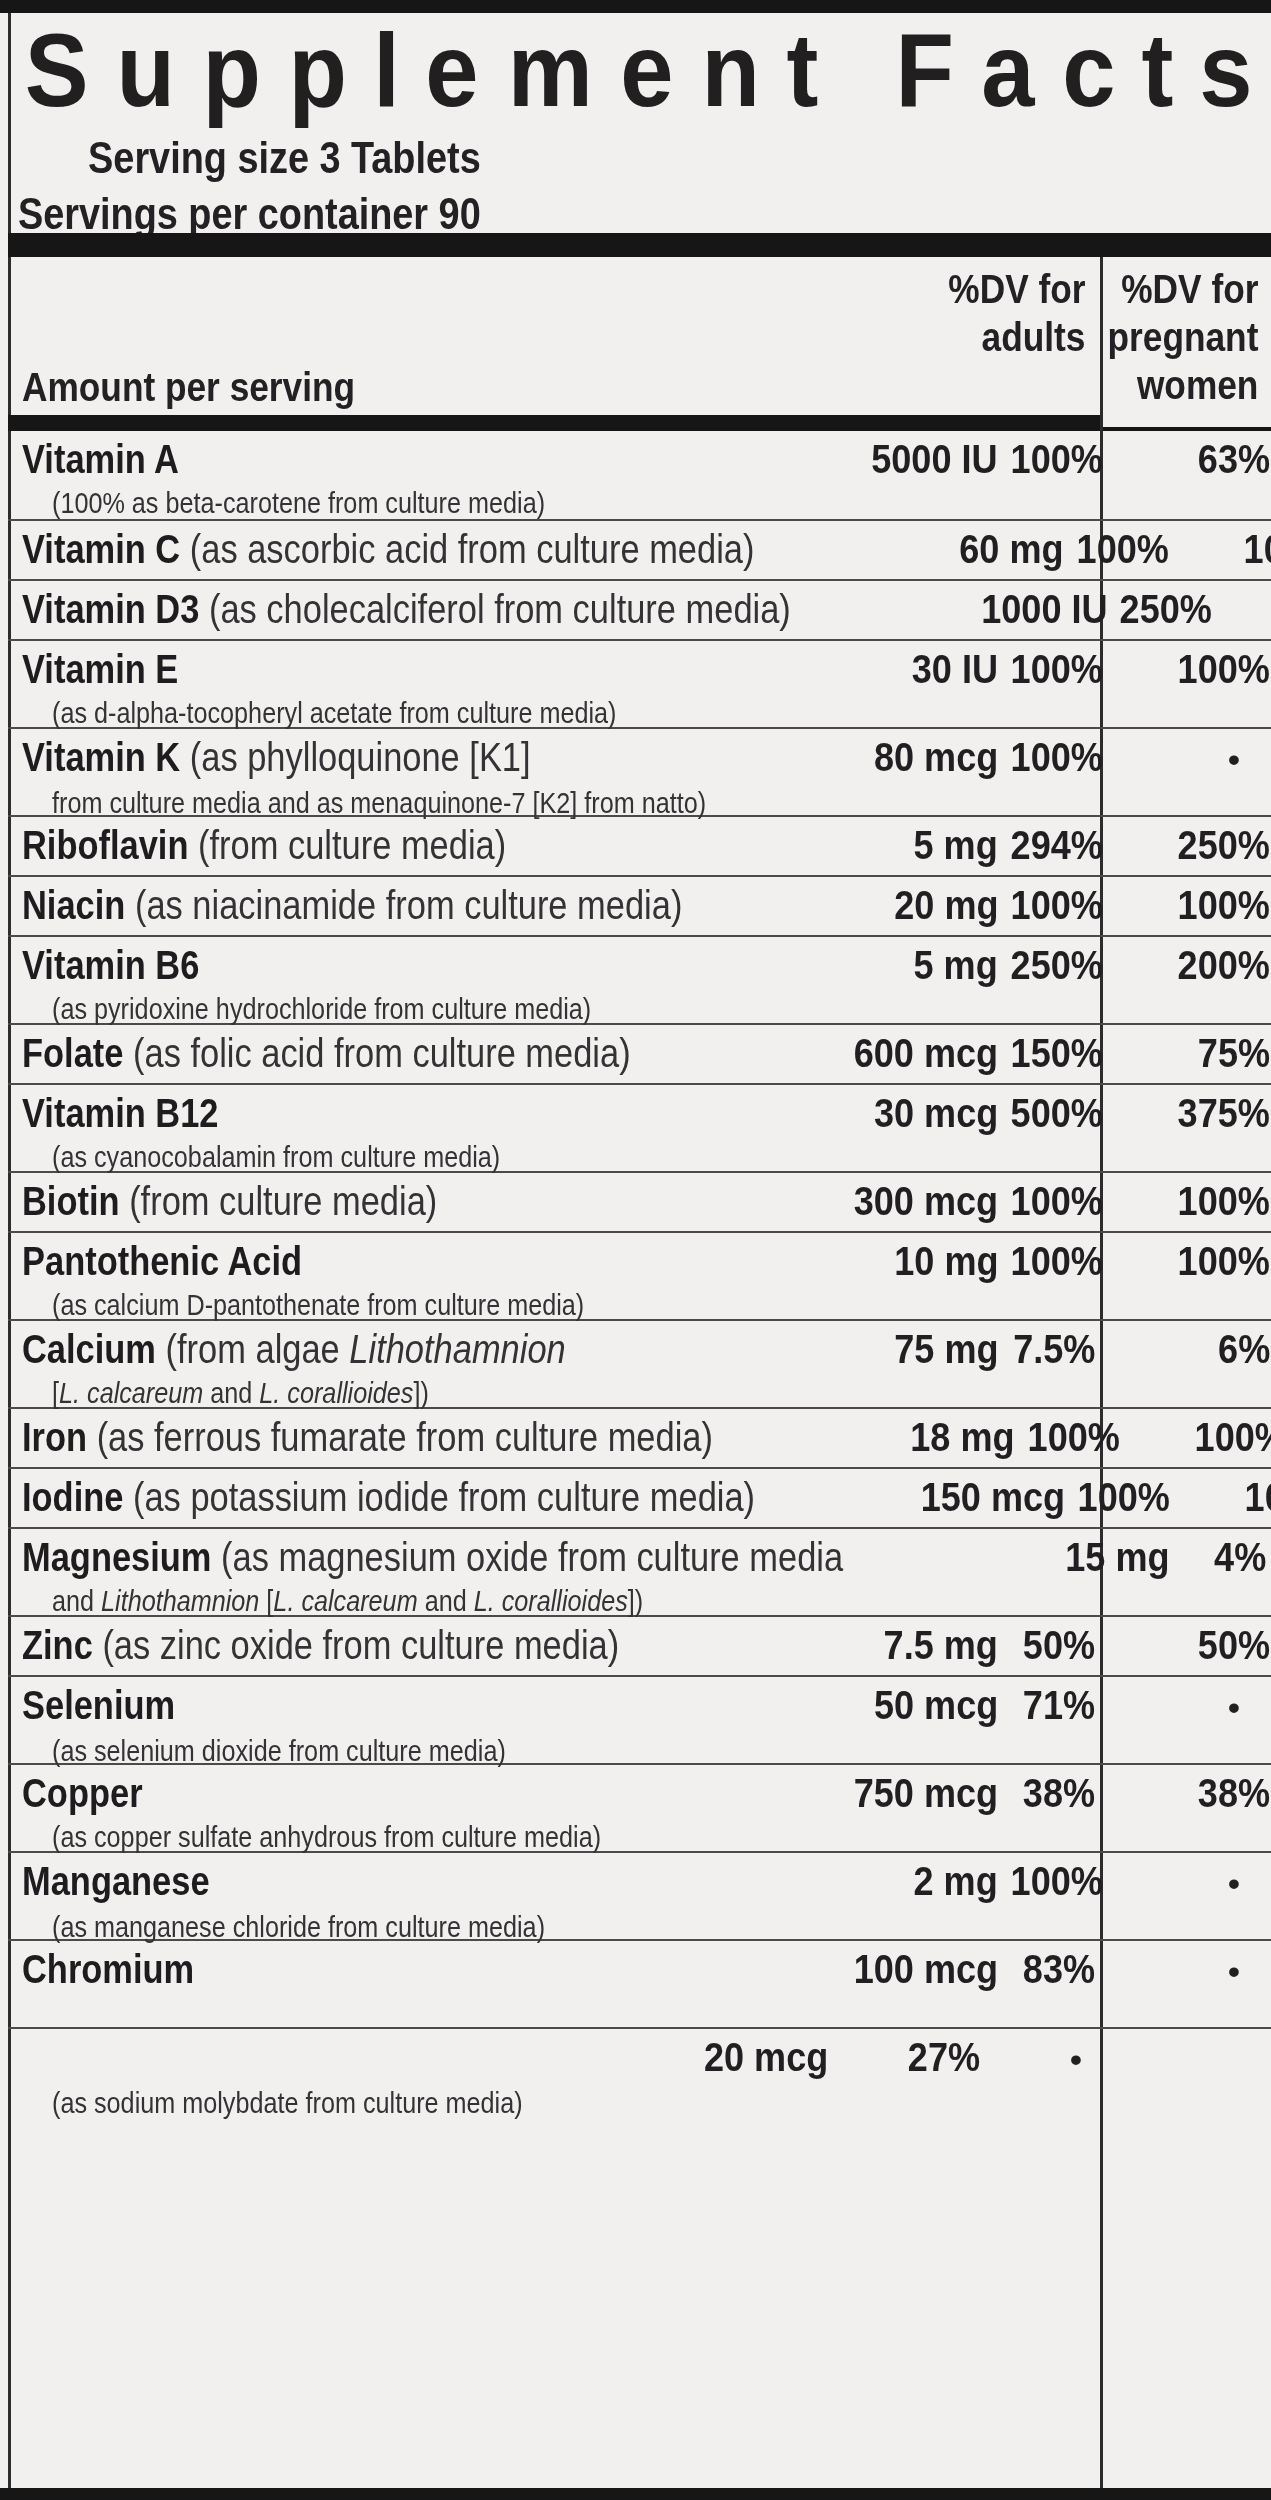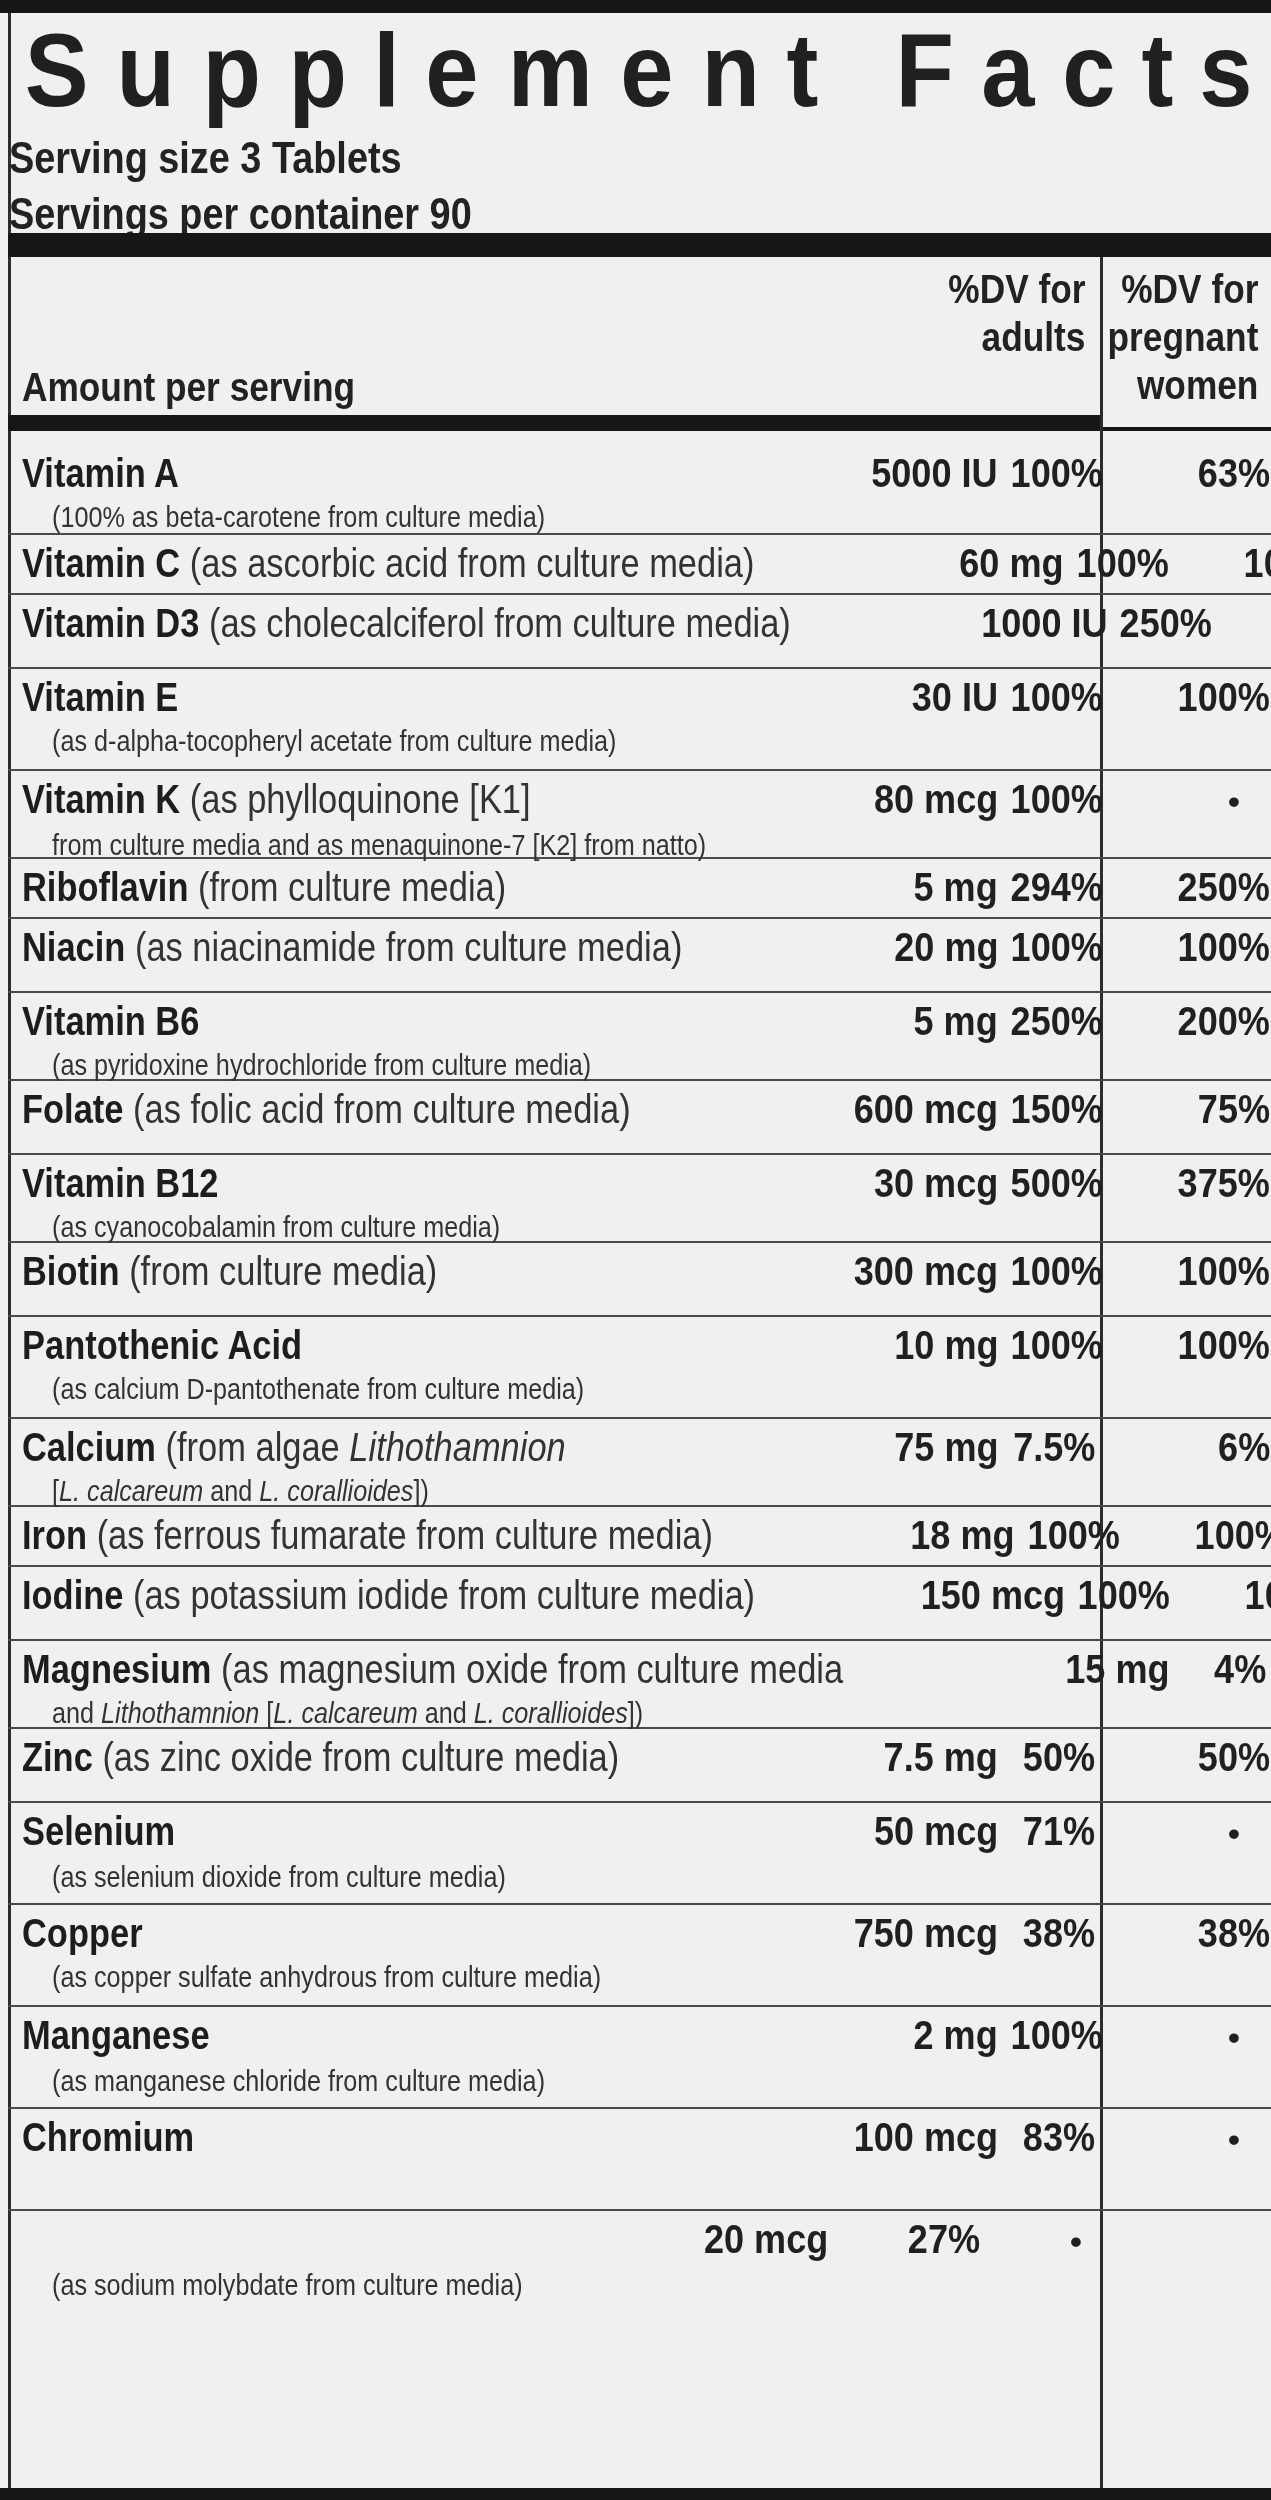--- a/index.html
+++ b/index.html
@@ -13,21 +13,21 @@
   }
   .top-bar{position:absolute;top:0;left:0;right:0;height:13px;background:#161616;}
   .bottom-bar{position:absolute;bottom:0;left:0;right:0;height:12px;background:#161616;}
   .left-border{position:absolute;left:8px;top:13px;bottom:0;width:3px;background:#2c2c2c;}
   .title{
     position:absolute;top:20px;left:22px;right:16px;height:100px;
     display:flex;justify-content:space-between;align-items:flex-start;
     font-size:104px;font-weight:bold;line-height:100px;color:#221f20;
   }
   .title span{display:inline-block;transform:scaleX(0.92);transform-origin:50% 0;}
-  .serving{position:absolute;top:130px;left:9px;}
+  .serving{position:absolute;top:130px;left:18px;text-align:right;}
   .serving div{
     font-size:44px;font-weight:bold;line-height:56px;color:#242124;
     transform:scaleX(0.86);transform-origin:0 50%;white-space:nowrap;
   }
   .bar1{position:absolute;top:233px;left:8px;right:0;height:24px;background:#161616;}
   .divider{position:absolute;left:1100px;top:257px;bottom:0;width:3px;background:#2c2c2c;}
   .bar2a{position:absolute;top:415px;left:8px;width:1092px;height:16px;background:#161616;}
   .bar2b{position:absolute;top:427px;left:1100px;right:0;height:4px;background:#161616;}
   .header{position:absolute;top:257px;left:8px;right:0;height:158px;}
   .hdr-adults{
@@ -48,21 +48,21 @@
   .table{position:absolute;top:431px;left:8px;right:0;}
   .row{
     display:grid;
     grid-template-columns:1fr 170px 115px 158px;
     align-items:start;
     box-sizing:border-box;
     padding-top:5px;
   }
   .row + .row{border-top:2px solid #4a4a4a;}
   .row.single{height:60px;}
-  .row.double{height:88px;margin-top:14px;}
+  .row.double{height:88px;}
   .cell{line-height:46px;font-size:41px;}
   .cell.namec{padding-left:14px;overflow:visible;white-space:nowrap;}
   .condense{display:inline-block;transform:scaleX(0.84);transform-origin:0 50%;white-space:nowrap;}
   .condense-r{display:inline-block;transform:scaleX(0.88);transform-origin:100% 50%;white-space:nowrap;}
   .nname{font-weight:bold;color:#1e1c1e;}
   .det{font-weight:normal;color:#343234;}
   .det em,.sub em{font-style:italic;}
   .cell.val{text-align:right;font-weight:bold;color:#211f21;}
   .cell.val.pad{padding-right:18px;}
   .cell.val.preg{padding-right:1px;}

